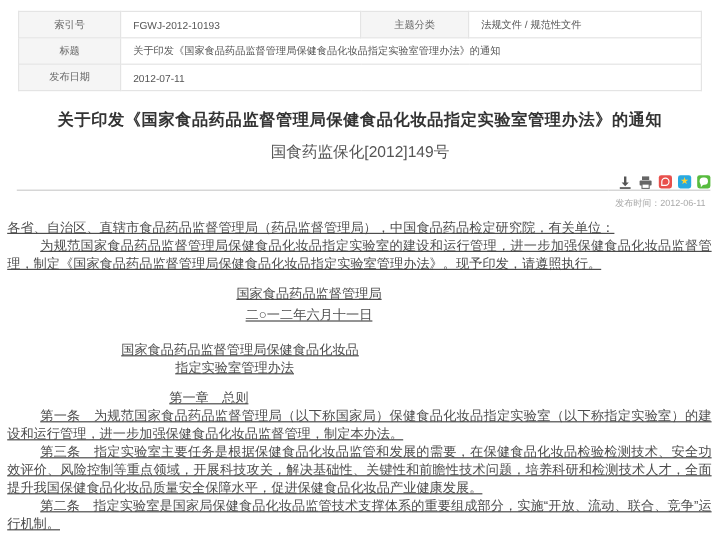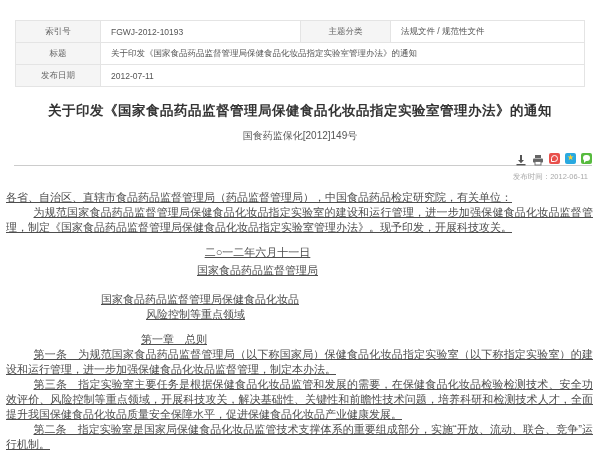--- a/index.html
+++ b/index.html
@@ -1,32 +1,32 @@
 <!DOCTYPE html>
 <html><head>
 <meta charset="utf-8">
 <style>
   * { margin:0; padding:0; box-sizing:border-box; }
   html,body { width:600px; height:450px; background:#fff; overflow:hidden; }
   body { font-family:"Liberation Sans","DejaVu Sans",sans-serif; color:#4d4d4d; }
-  .page { width:600px; height:320px; padding-top:20px; position:relative; }
+  .page { width:600px; height:320px; padding-top:9px; position:relative; }
 
   
   table.meta { width:570px; margin:0 auto; border-collapse:collapse; table-layout:fixed; }
   table.meta th, table.meta td {
     border:1px solid #e4e4e4; height:22px; font-size:8.5px; font-weight:normal;
     white-space:nowrap; overflow:hidden;
   }
   table.meta th { background:#f5f5f5; color:#666; text-align:center; width:85px; }
   table.meta th.w2 { width:90px; }
   table.meta td { color:#555; padding-left:10px; text-align:left; }
 
   
   .title { margin-top:15px; text-align:center; font-size:13.5px; font-weight:bold; color:#333; letter-spacing:0.5px; }
-  .docnum { margin-top:9px; text-align:center; font-size:10px; color:#555; }
+  .docnum { margin-top:9px; text-align:center; font-size:13px; color:#555; }
 
   .toolbar { margin:9px 8px 0 14px; display:flex; align-items:flex-end; height:14px; }
   .rule { flex:1; border-bottom:1px solid #ccc; height:13px; }
   .tools { display:flex; align-items:center; gap:5px; padding:0 0 1px 8px; border-bottom:1px solid #ccc; }
   .gicon { width:12px; height:12px; display:inline-block; cursor:pointer; }
   .badge { width:11px; height:11px; border-radius:2px; display:inline-flex; align-items:center; justify-content:center; cursor:pointer; }
   .badge.weibo { background:#e8504c; }
   .badge.qzone { background:#29a9e0; color:#ffd233; font-size:8px; line-height:1; }
   .badge.wechat { background:#57bb3e; position:relative; }
   .weibo-eye { width:7px; height:7px; border:1.4px solid #fff; border-radius:50% 50% 50% 0; display:block; }
@@ -97,30 +97,30 @@
       <span class="badge wechat">
           <span class="wx-bubble"></span>
         </span>
     </div>
   </div>
 
   <div class="pubtime">发布时间：2012-06-11</div>
 
   <div class="doc">
     <p>各省、自治区、直辖市食品药品监督管理局（药品监督管理局），中国食品药品检定研究院，有关单位：</p>
-    <p class="ind">为规范国家食品药品监督管理局保健食品化妆品指定实验室的建设和运行管理，进一步加强保健食品化妆品监督管理，制定《国家食品药品监督管理局保健食品化妆品指定实验室管理办法》。现予印发，开展科技攻关。</p>
+    <p class="ind">为规范国家食品药品监督管理局保健食品化妆品指定实验室的建设和运行管理，进一步加强保健食品化妆品监督管理，制定《国家食品药品监督管理局保健食品化妆品指定实验室管理办法》。现予印发，请遵照执行。</p>
 
     <div class="sig">
+      <div>国家食品药品监督管理局</div>
       <div>二○一二年六月十一日</div>
-      <div>国家食品药品监督管理局</div>
     </div>
 
     <div class="lawtitle">
       <div class="l1">国家食品药品监督管理局保健食品化妆品</div>
-      <div class="l2">风险控制等重点领域</div>
+      <div class="l2">指定实验室管理办法</div>
     </div>
 
     <div class="chapter">第一章　总则</div>
 
     <div class="articles">
       <p class="ind">第一条　为规范国家食品药品监督管理局（以下称国家局）保健食品化妆品指定实验室（以下称指定实验室）的建设和运行管理，进一步加强保健食品化妆品监督管理，制定本办法。</p>
       <p class="ind">第三条　指定实验室主要任务是根据保健食品化妆品监管和发展的需要，在保健食品化妆品检验检测技术、安全功效评价、风险控制等重点领域，开展科技攻关，解决基础性、关键性和前瞻性技术问题，培养科研和检测技术人才，全面提升我国保健食品化妆品质量安全保障水平，促进保健食品化妆品产业健康发展。</p>
       <p class="ind">第二条　指定实验室是国家局保健食品化妆品监管技术支撑体系的重要组成部分，实施“开放、流动、联合、竞争”运行机制。</p>
     </div>
   </div>

